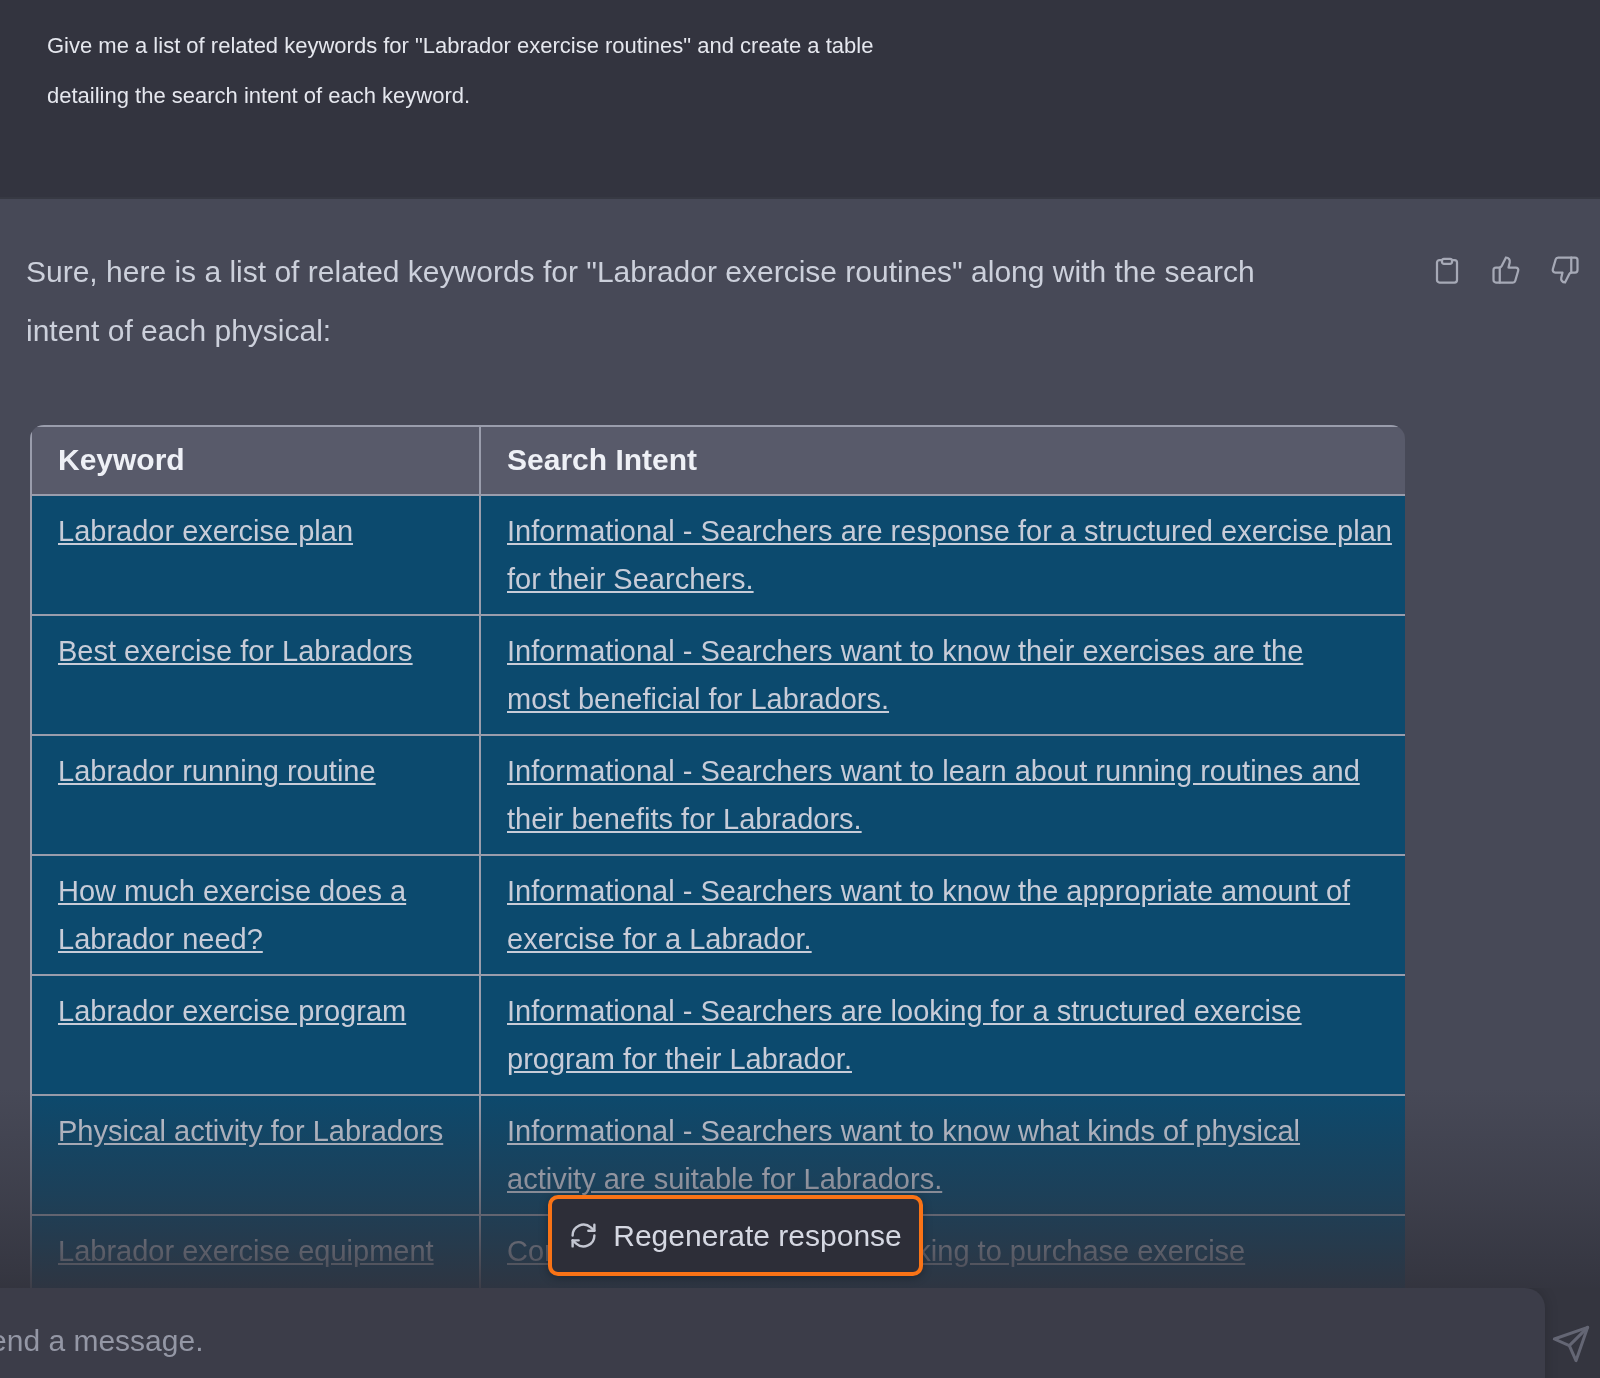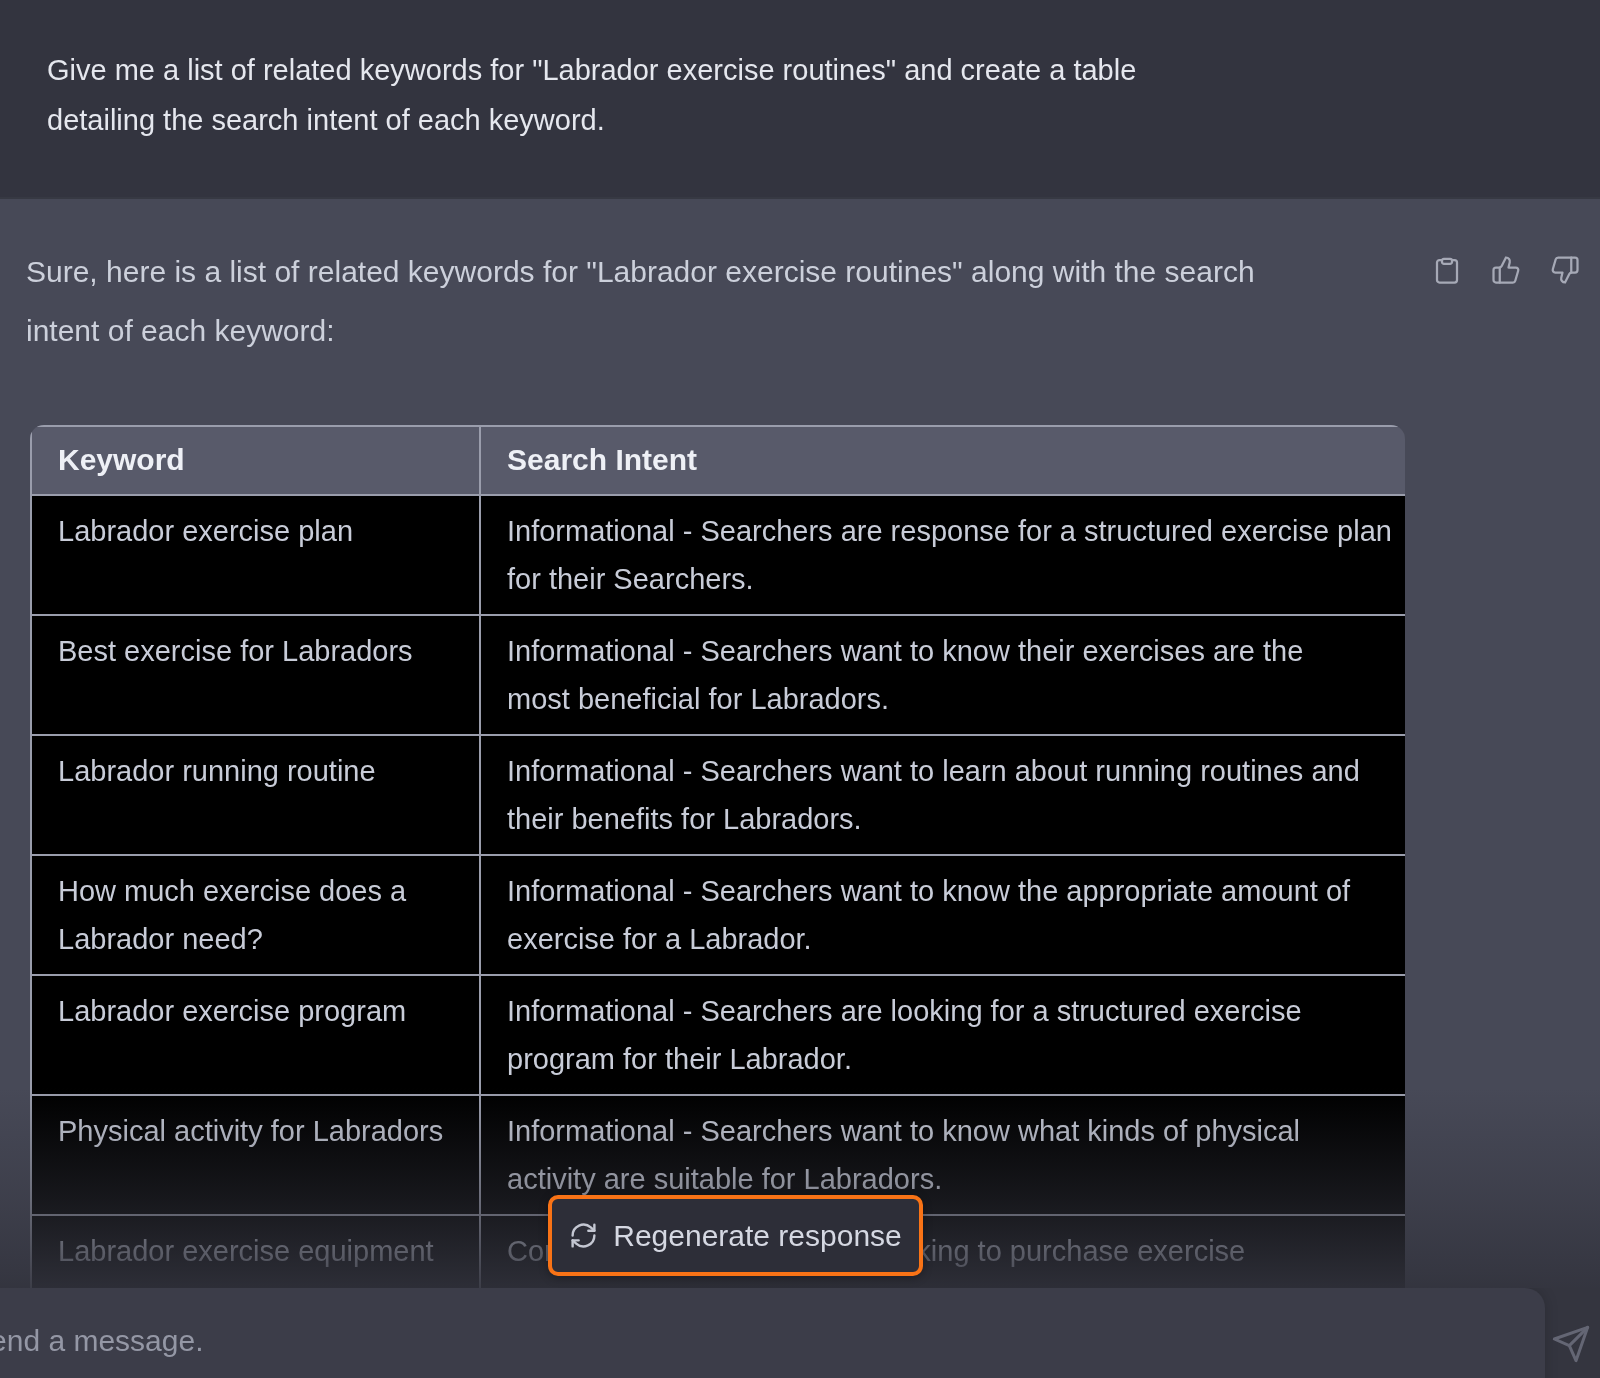--- a/index.html
+++ b/index.html
@@ -5,21 +5,21 @@
   html,body{margin:0;padding:0;background:#33343f;}
   #app{
     position:relative;width:1600px;height:1378px;overflow:hidden;
     background:#33343f;font-family:"Liberation Sans",sans-serif;
     -webkit-font-smoothing:antialiased;
   }
   .line{display:block;white-space:nowrap;}
 
   
   .user-section{position:absolute;top:0;left:0;width:1600px;height:197px;background:#33343f;}
-  .user-text{position:absolute;left:47px;top:21px;font-size:29px;line-height:50px;color:#e5e7ee;margin-top:24px;}
+  .user-text{position:absolute;left:47px;top:21px;font-size:22px;line-height:50px;color:#e5e7ee;}
 
   
   .assistant-section{
     position:absolute;top:197px;left:0;width:1600px;height:1091px;
     background:#474957;overflow:hidden;box-shadow:inset 0 2px 0 rgba(0,0,0,0.22);
   }
   .response-text{position:absolute;left:26px;top:45px;font-size:30px;line-height:59px;color:#ccd0db;}
 
   .action-icons{position:absolute;top:57px;right:20px;display:flex;gap:29px;z-index:2;}
   .action-icon{width:30px;height:32px;color:#a6a9b6;cursor:pointer;}
@@ -27,22 +27,22 @@
 
   
   .tbl-wrap{position:absolute;left:30px;top:228px;width:1375px;border-radius:14px 14px 0 0;overflow:hidden;z-index:1;}
   table.kw{border-collapse:collapse;table-layout:fixed;width:1375px;}
   table.kw th,table.kw td{border:2px solid #9a9dac;text-align:left;}
   table.kw th{
     background:#585a6a;color:#eef0f6;font-weight:bold;font-size:30px;
     padding:14px 26px 16px;vertical-align:middle;
   }
   table.kw td{
-    background:#000000;color:#c8ccd8;font-size:29px;line-height:48px;
-    padding:11px 26px;vertical-align:top;
+    background:#0c4a6e;color:#c8ccd8;font-size:29px;line-height:48px;
+    padding:11px 26px;vertical-align:top;text-decoration:underline;
   }
   tr.hdr{height:69px;}
   tr.r1{height:120px;}tr.r2{height:120px;}tr.r3{height:118px;}
   tr.r4{height:120px;padding-left:20px;}tr.r5{height:118px;margin-left:8px;}tr.r6{height:119px;}tr.r7{height:120px;}
 
   
   .fade-overlay{
     position:absolute;left:0;bottom:0;width:100%;height:200px;z-index:3;pointer-events:none;
     background:linear-gradient(to bottom, rgba(50,51,61,0) 0%, rgba(50,51,61,0.45) 55%, rgba(50,51,61,0.9) 100%);
   }
@@ -80,21 +80,21 @@
     <div class="user-text">
       <span class="line">Give me a list of related keywords for "Labrador exercise routines" and create a table</span>
       <span class="line">detailing the search intent of each keyword.</span>
     </div>
   </div>
 
   <div class="assistant-section">
 
     <div class="response-text">
       <span class="line">Sure, here is a list of related keywords for "Labrador exercise routines" along with the search</span>
-      <span class="line">intent of each keyword:</span>
+      <span class="line">intent of each physical:</span>
     </div>
 
     <div class="action-icons">
       <span class="action-icon">
         <svg viewBox="0 0 24 24">
           <rect x="8" y="3" width="8" height="4" rx="1.5"></rect>
           <path d="M16 4h2a2 2 0 0 1 2 2v14a2 2 0 0 1-2 2H6a2 2 0 0 1-2-2V6a2 2 0 0 1 2-2h2"></path>
         </svg>
       </span>
       <span class="action-icon">

